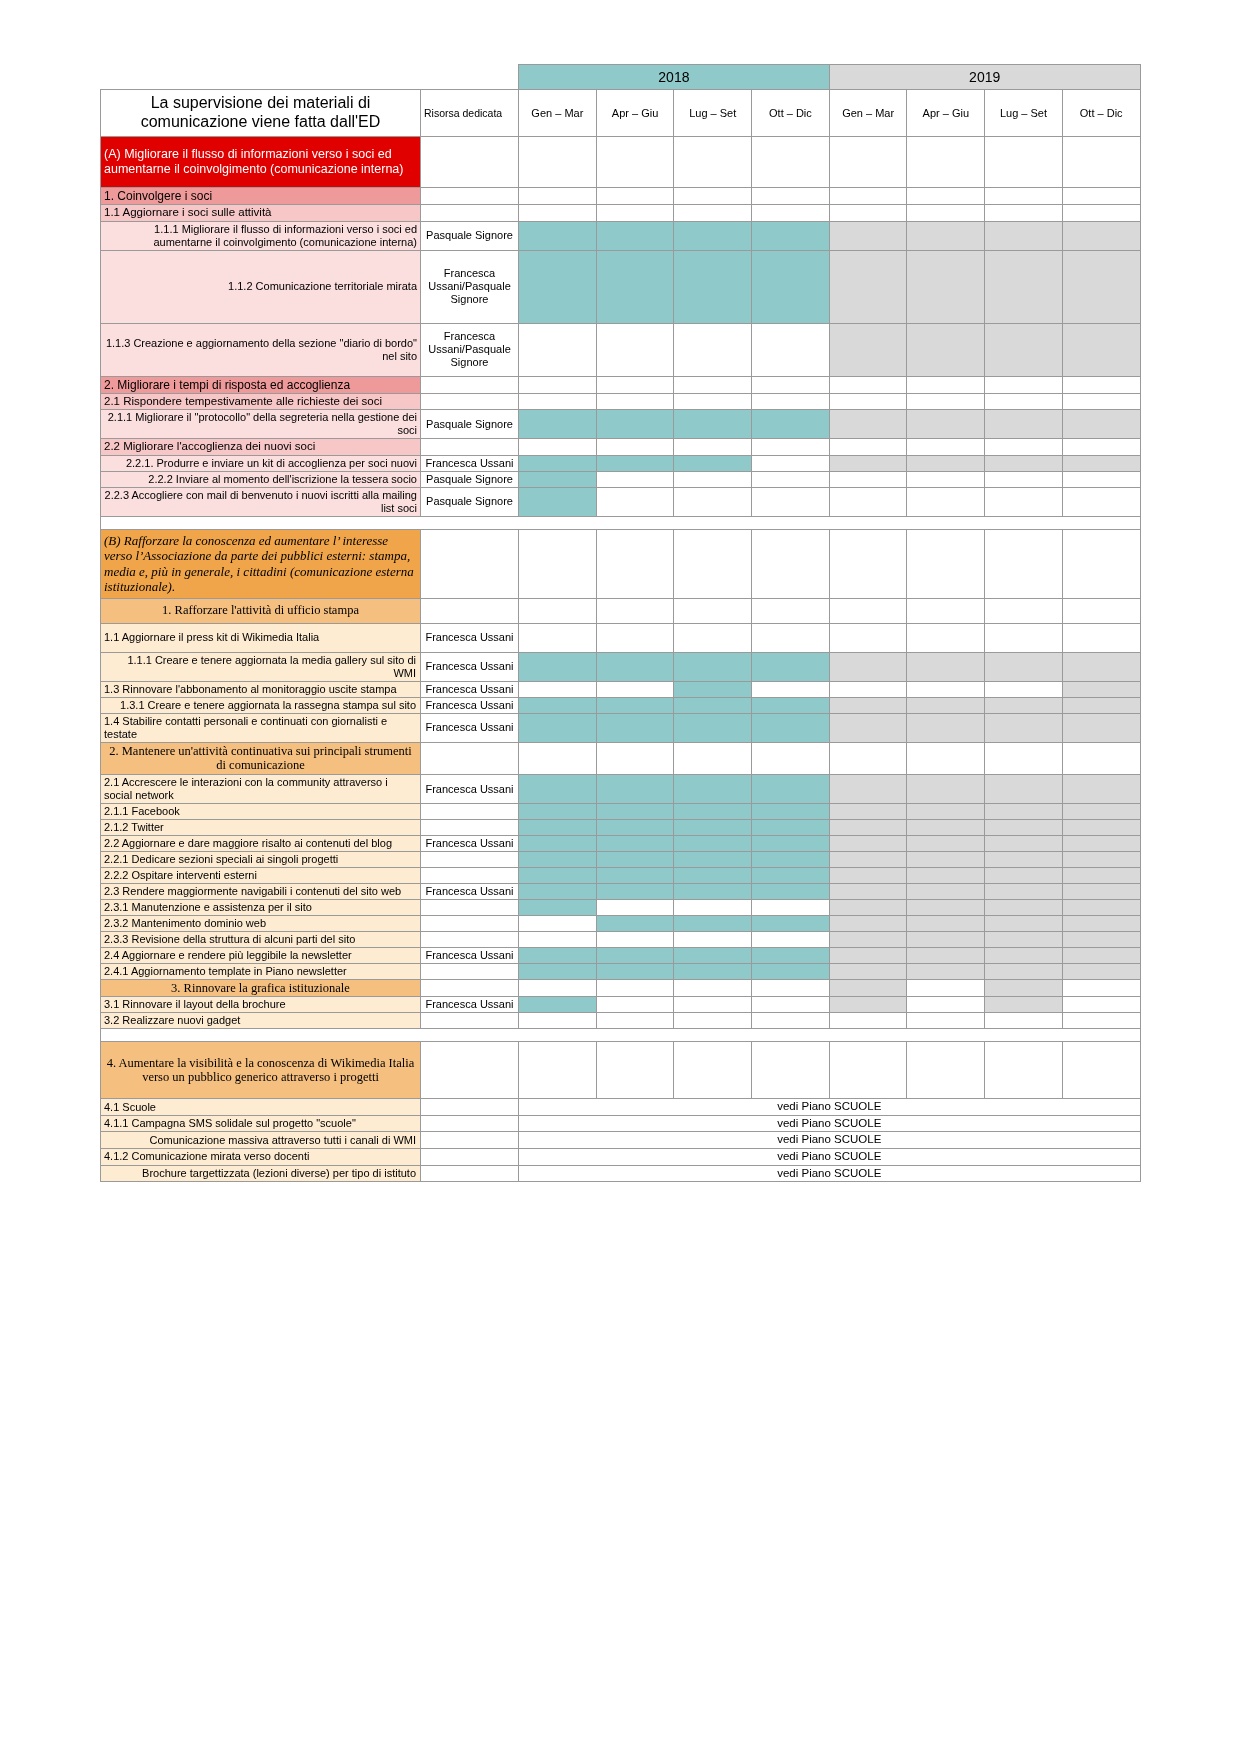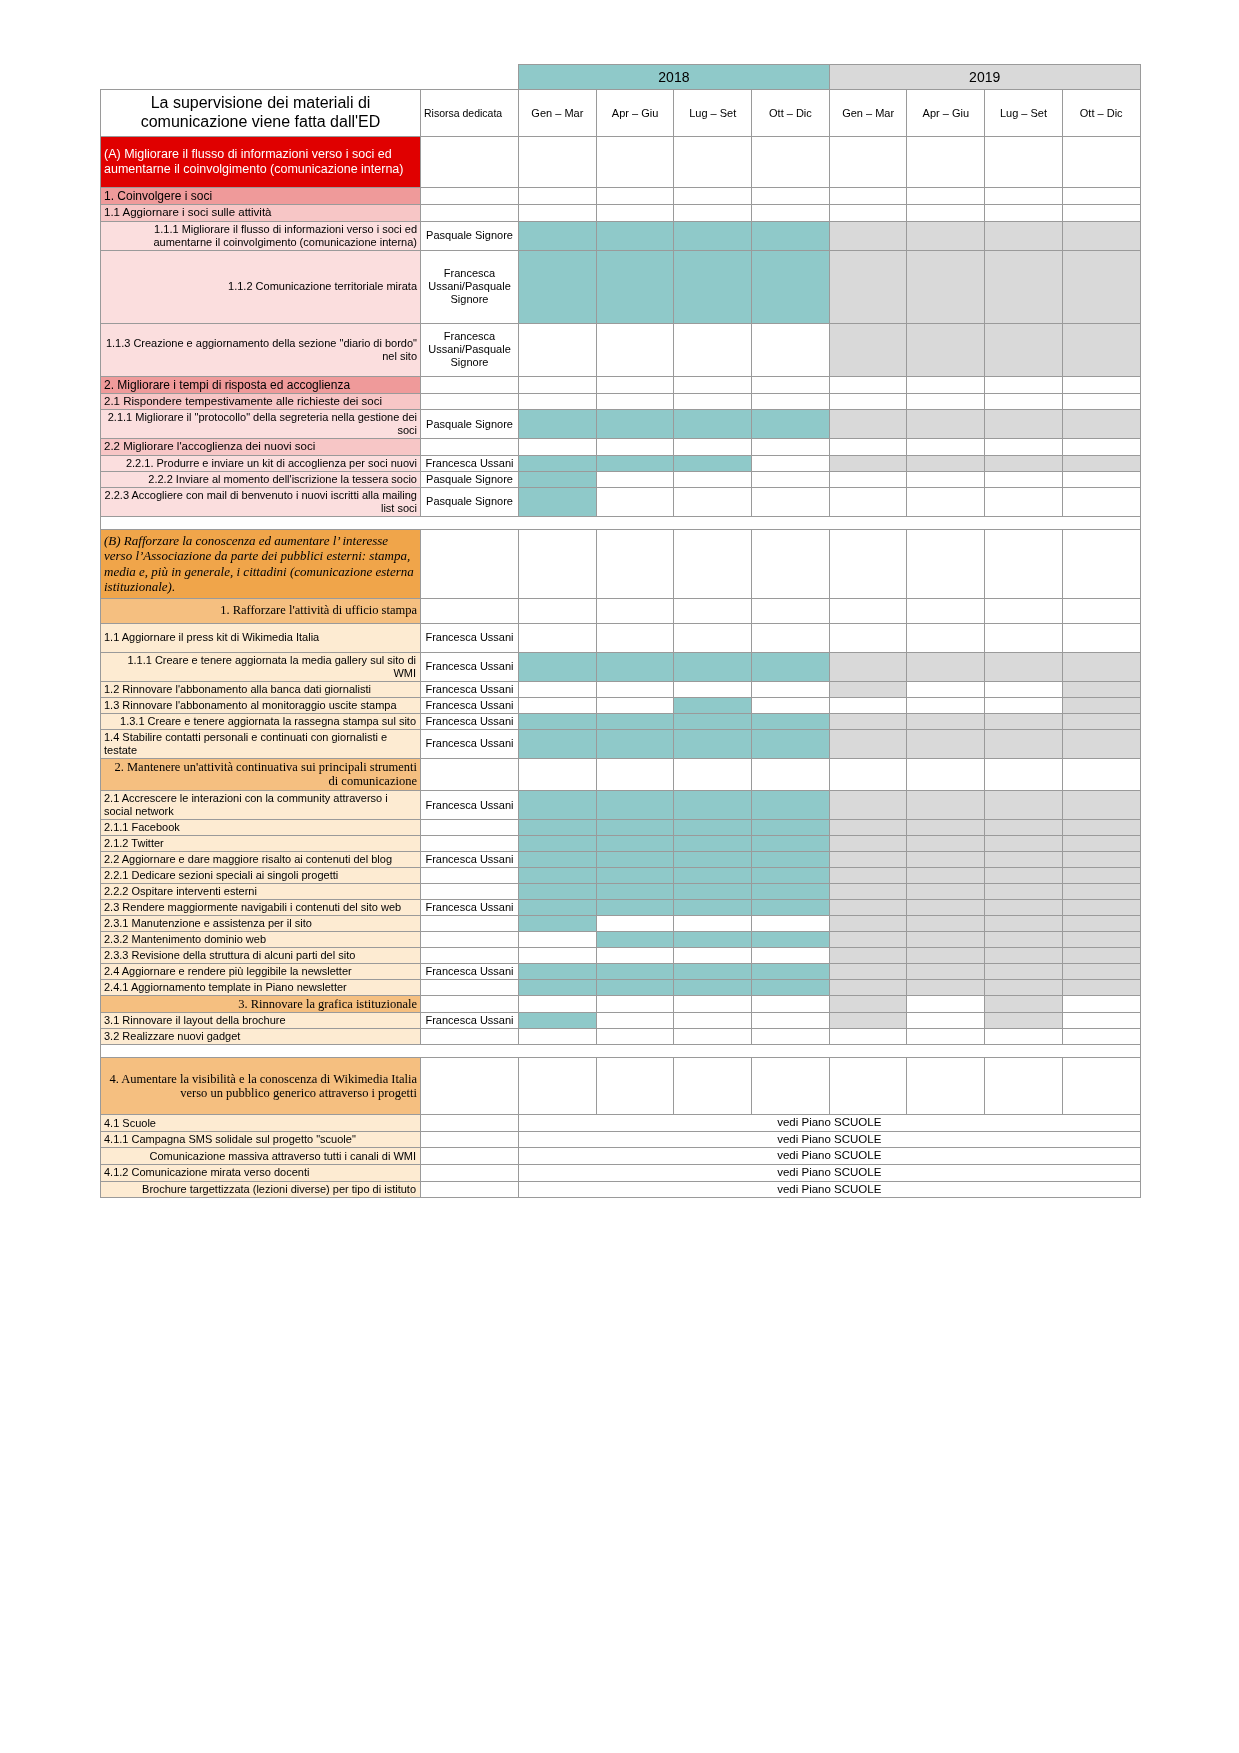--- a/index.html
+++ b/index.html
@@ -99,21 +99,21 @@
     font-weight: bold;
     font-style: italic;
     font-size: 13px;
     text-align: left;
   }
   .t-b-sec {
     background: #f5bf80;
     font-family: "Liberation Serif", serif;
     font-weight: bold;
     font-size: 12.5px;
-    text-align: right;
+    text-align: center;
   }
   .t-b-item {
     background: #fdebd2;
     font-size: 11px;
     text-align: left;
   }
   .t-b-item.ind {
     text-align: right;
     padding-right: 4px;
   }
@@ -370,32 +370,20 @@
           <td class="q fill18"></td>
           <td class="q fill18"></td>
           <td class="q fill18"></td>
           <td class="q fill18"></td>
           <td class="q fill19"></td>
           <td class="q fill19"></td>
           <td class="q fill19"></td>
           <td class="q fill19"></td>
         </tr>
         <tr>
-          <td class="t-b-item">1.2 Rinnovare l'abbonamento alla banca dati giornalisti</td>
-          <td class="res">Francesca Ussani</td>
-          <td class="q"></td>
-          <td class="q"></td>
-          <td class="q"></td>
-          <td class="q"></td>
-          <td class="q fill19"></td>
-          <td class="q"></td>
-          <td class="q"></td>
-          <td class="q fill19"></td>
-        </tr>
-        <tr>
           <td class="t-b-item">1.3 Rinnovare l'abbonamento al monitoraggio uscite stampa</td>
           <td class="res">Francesca Ussani</td>
           <td class="q"></td>
           <td class="q"></td>
           <td class="q fill18"></td>
           <td class="q"></td>
           <td class="q"></td>
           <td class="q"></td>
           <td class="q"></td>
           <td class="q fill19"></td>

